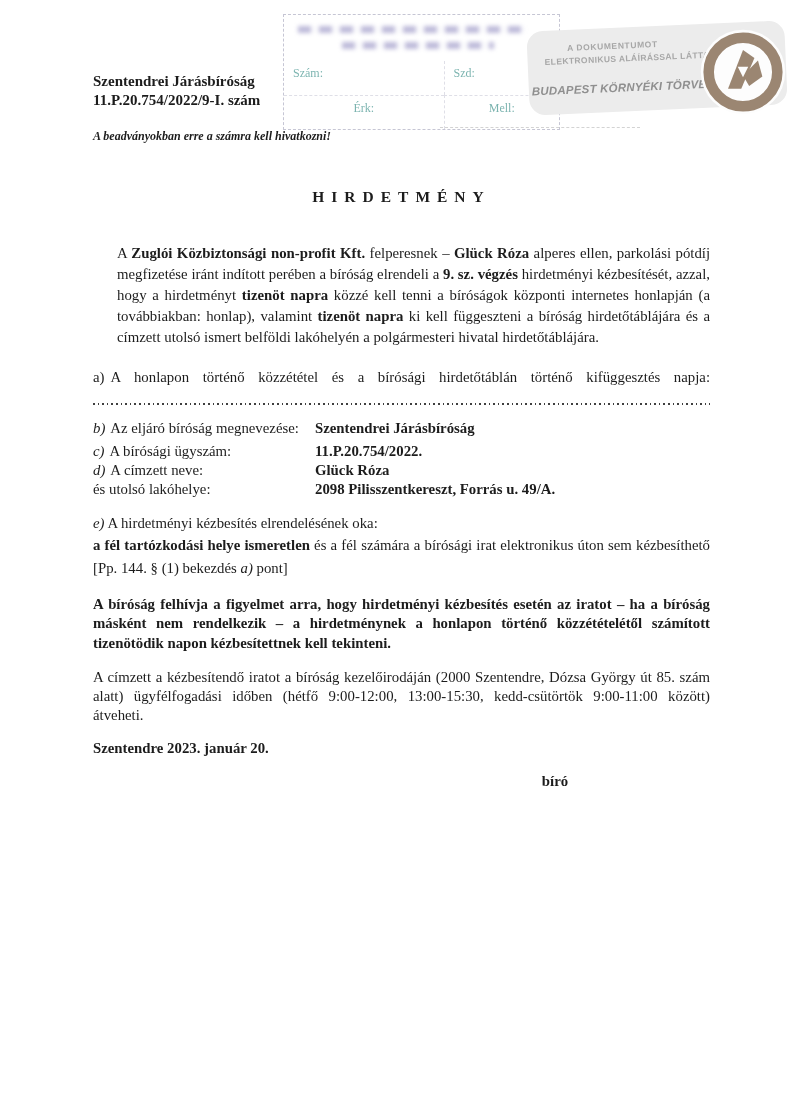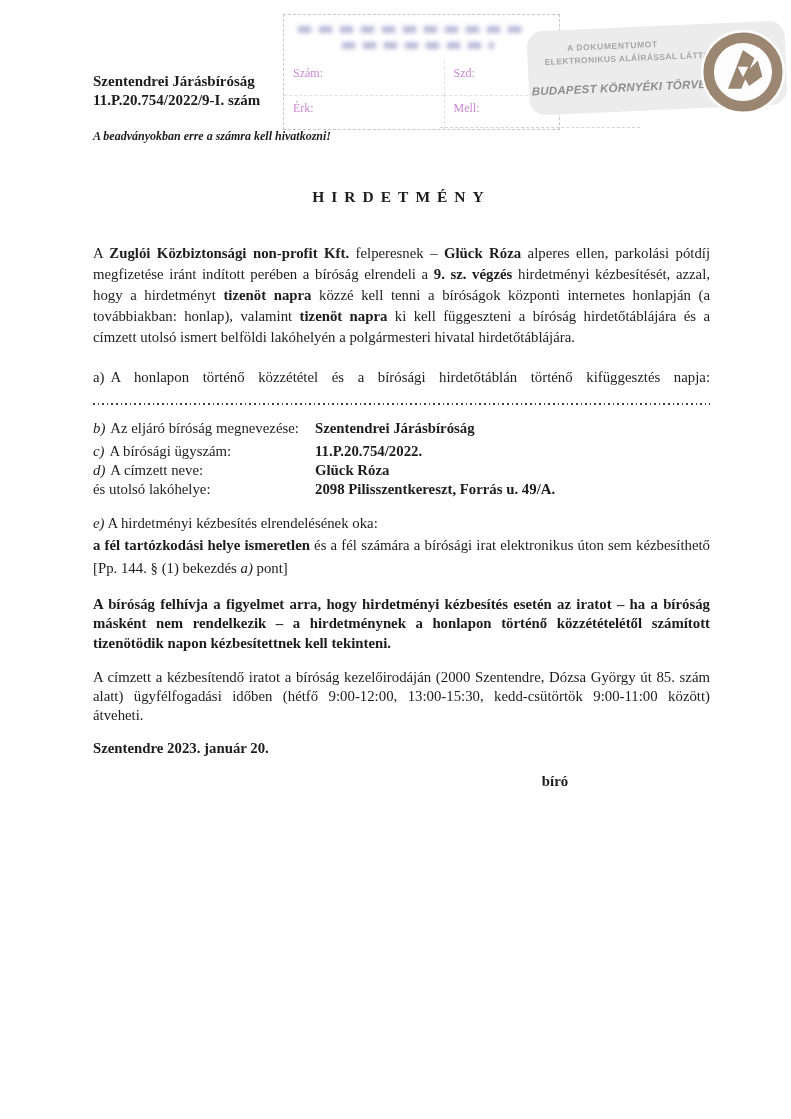--- a/index.html
+++ b/index.html
@@ -17,24 +17,24 @@
   
   .intake-stamp { position:absolute; left:283px; top:14px; width:277px; height:116px;
     border:1px dashed #c6c6d4; box-sizing:border-box; }
   .stamp-head { position:relative; height:46px; }
   .blurline { position:absolute; height:7px; filter:blur(2px); opacity:.5;
     background:repeating-linear-gradient(90deg,#7d77b5 0 13px, rgba(125,119,181,.06) 13px 21px); }
   .blurline.l1 { left:14px; top:11px; width:228px; }
   .blurline.l2 { left:58px; top:27px; width:152px; }
   .stamp-grid { position:absolute; left:0; top:46px; width:100%; height:68px;
     display:grid; grid-template-columns:58% 42%; grid-template-rows:1fr 1fr; }
-  .stamp-cell { box-sizing:border-box; padding:5px 9px; font-size:12px; color:#a21caf;
+  .stamp-cell { box-sizing:border-box; padding:5px 9px; font-size:12px; color:#0f766e;
     opacity:.55; filter:blur(.7px); }
   .stamp-cell.r { border-left:1px dashed #c6c6d4; }
-  .stamp-cell.b2 { border-top:1px dashed #c6c6d4; }
+  .stamp-cell.b2 { border-top:1px dashed #c6c6d4;text-align:center; }
   .stray-dashes { position:absolute; left:440px; top:127px; width:200px; height:0;
     border-top:1px dashed #c9c9c9; opacity:.8; }
 
   
   .esign-banner { position:absolute; left:528px; top:26px; width:258px; height:84px;
     background:#ececec; border-radius:16px; transform:rotate(-2.5deg);
     font-family:"Liberation Sans", sans-serif; }
   .es-line1 { position:absolute; left:40px; top:13px; font-size:8.5px; font-weight:bold;
     color:#a7a7a7; letter-spacing:.6px; }
   .es-line2 { position:absolute; left:17px; top:26px; font-size:8.5px; font-weight:bold;
@@ -43,21 +43,21 @@
     font-style:italic; color:#8f8f8f; letter-spacing:.2px; white-space:nowrap; }
   .logo { position:absolute; left:699px; top:28px; width:88px; height:88px; }
   .logo-ring { fill:none; stroke:#9b8672; stroke-width:12; }
   .logo-shape { fill:#9b8672; }
 
   
   .content { position:absolute; left:93px; top:0; width:617px; font-size:14.8px; }
   .doc-title { margin:188px 0 0 0; text-align:center; font-size:15.5px; font-weight:bold;
     letter-spacing:7px; }
   .para { text-align:justify; line-height:21px; }
-  .p1 { margin-top:37px; }
+  .p1 { margin-top:37px;margin-left:24px; }
   .item-a { margin-top:19px; text-align:justify; text-align-last:justify; line-height:21px; }
   .item-a .letter { margin-right:6px; }
   .dotted-line { margin-top:4px; height:3px;
     background:repeating-linear-gradient(90deg,#3f3f3f 0 1.6px, transparent 1.6px 4.6px);
     background-size:100% 2px; background-repeat:no-repeat; background-position:0 0; }
   .row { display:flex; line-height:19px; }
   .row .lab { width:222px; flex:0 0 222px; }
   .row .letter { margin-right:5px; }
   .row .val { font-weight:bold; }
   .item-b { margin-top:13px; }

